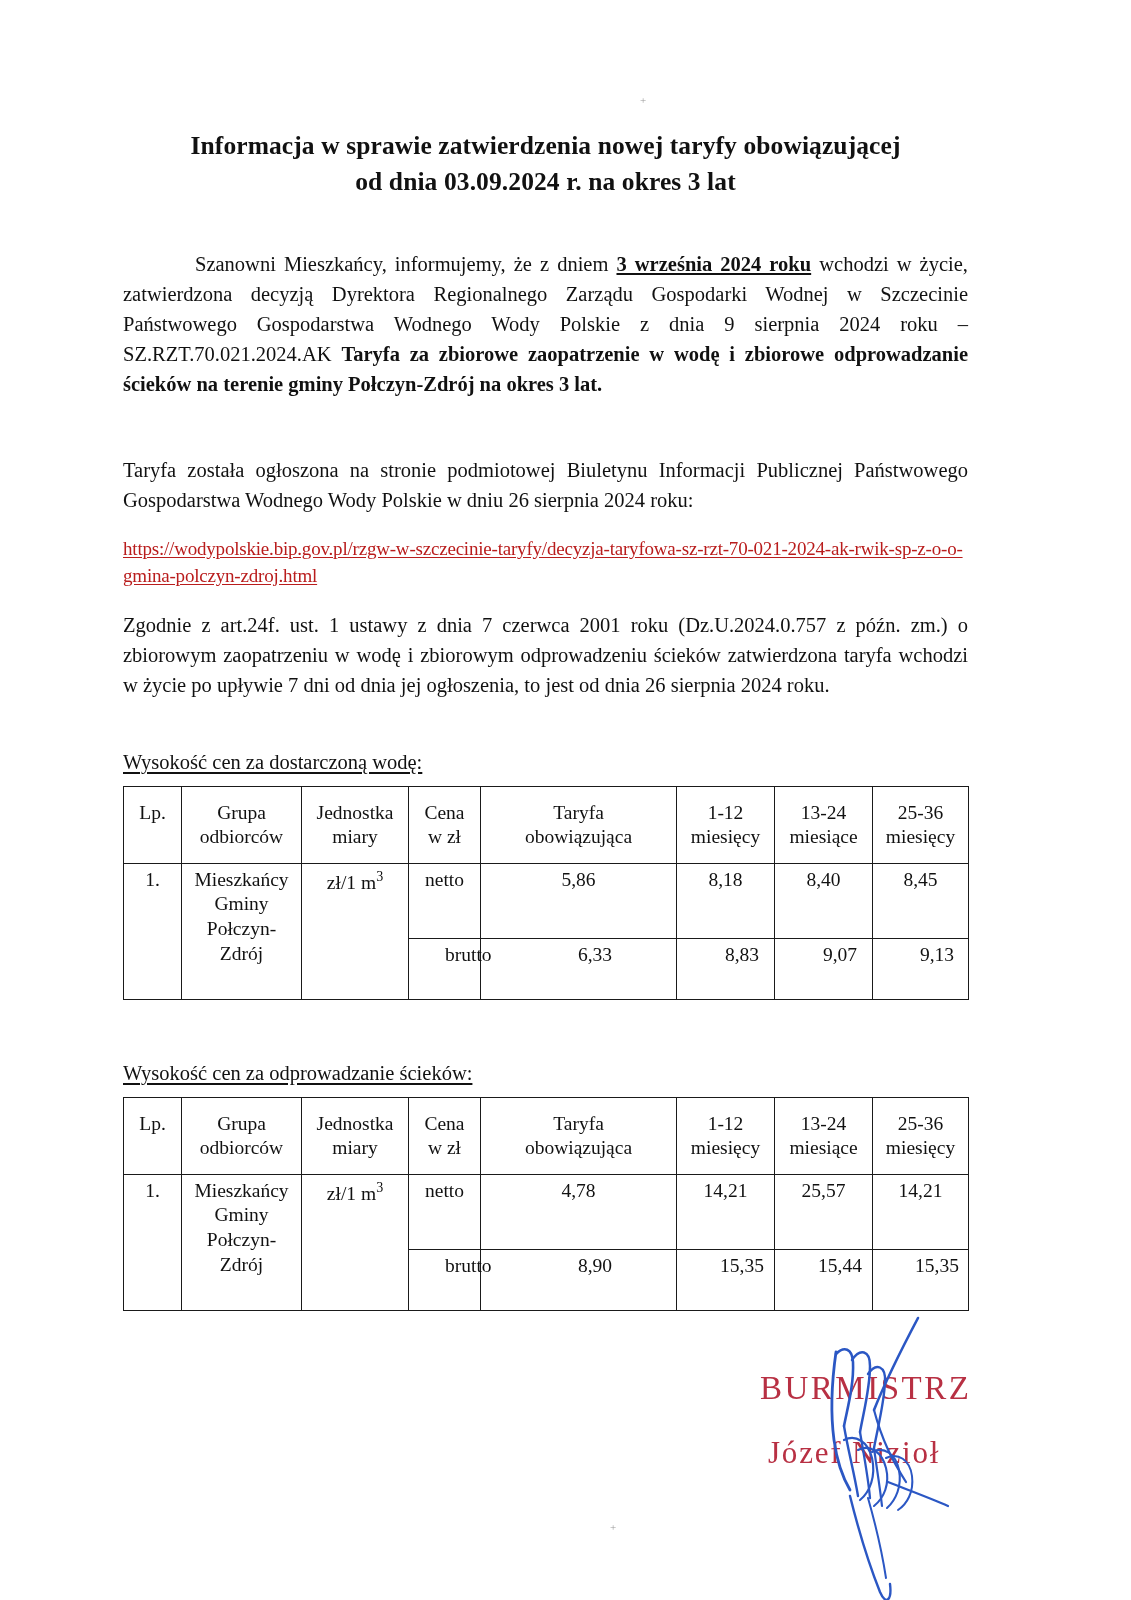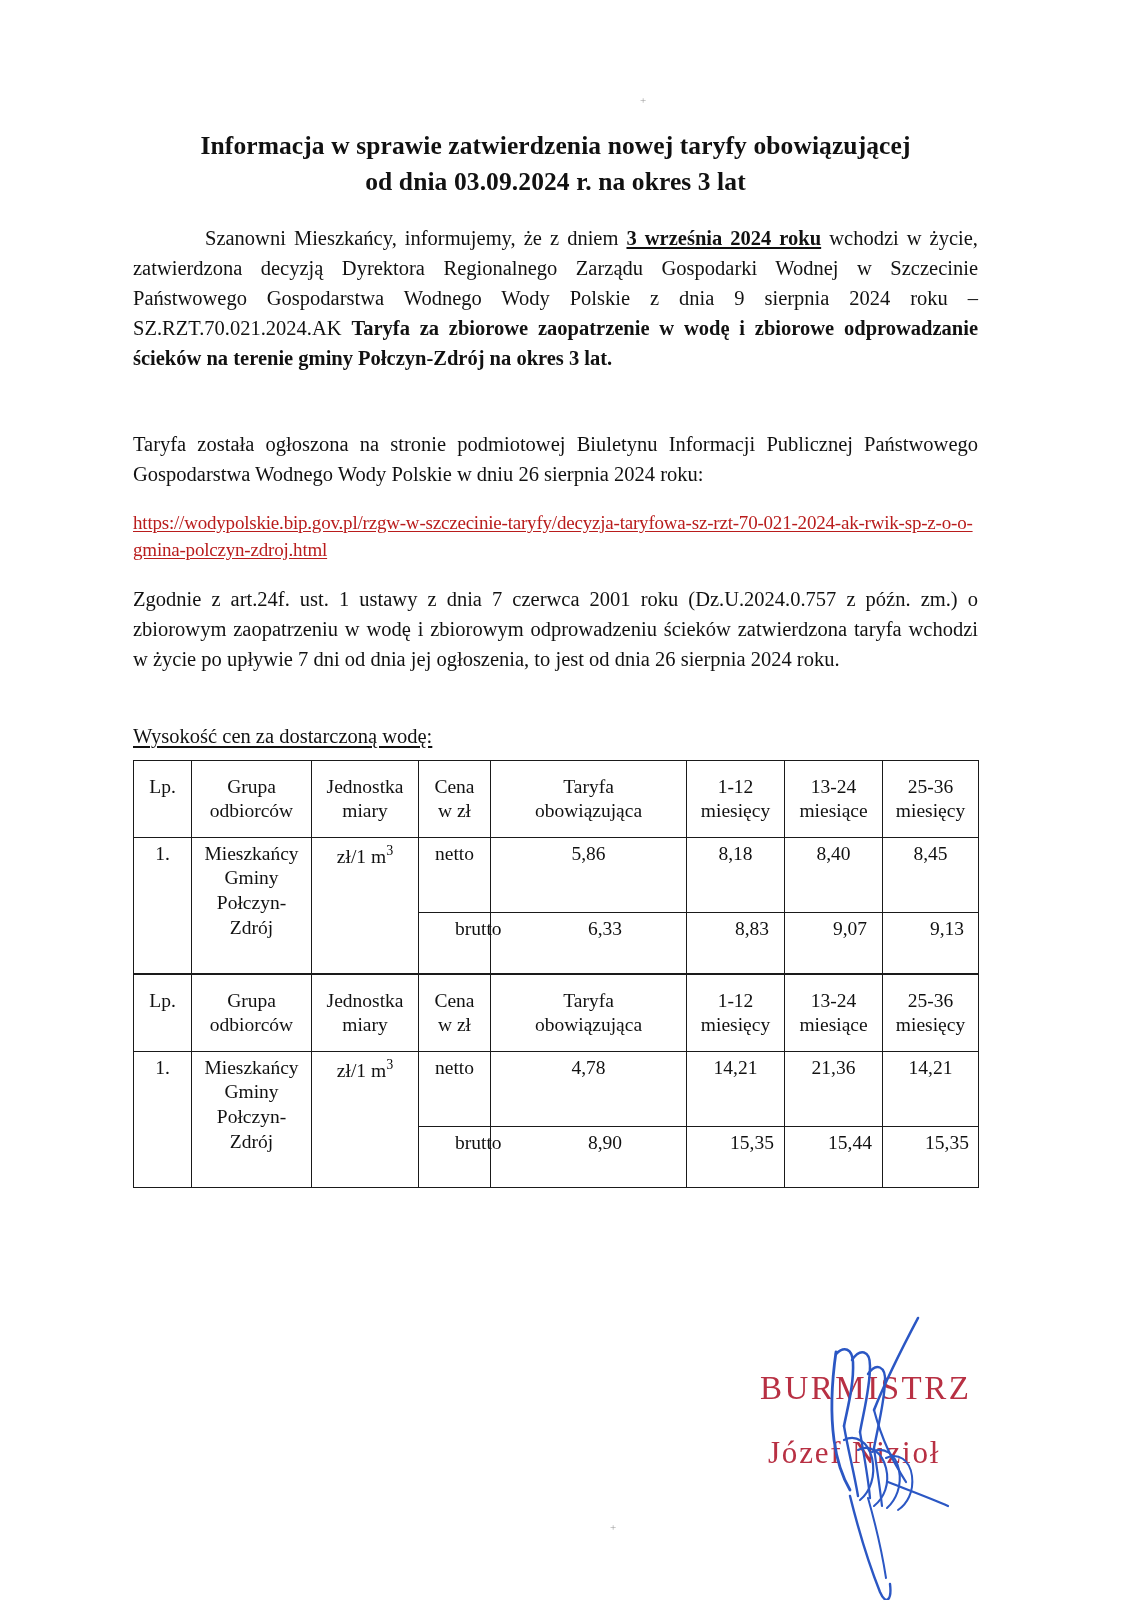--- a/index.html
+++ b/index.html
@@ -12,21 +12,21 @@
     width: 1131px;
     height: 1600px;
     background: #ffffff;
     margin: 0 auto;
     overflow: hidden;
     font-family: "Liberation Serif", "DejaVu Serif", serif;
     color: #111111;
   }
   .content {
     position: absolute;
-    left: 133px;
+    left: 123px;
     top: 0;
     width: 845px;
   }
 
   
   .doc-title {
     margin-top: 128px;
     text-align: center;
     font-weight: bold;
     font-size: 25.5px;
@@ -36,21 +36,21 @@
   .doc-title .line2 { display: block; }
 
   
   .para {
     text-align: justify;
     font-size: 20.5px;
     line-height: 1.46;
     margin: 0;
   }
   .para.intro {
-    margin-top: 24px;
+    margin-top: 50px;
     text-indent: 72px;
   }
   .para.announce {
     margin-top: 56px;
   }
   .para.legal {
     margin-top: 21px;
   }
   .bold { font-weight: bold; }
   .bold-underline {
@@ -277,20 +277,23 @@
         <tr class="row-brutto">
           <td class="cell-kind">brutto</td>
           <td class="cell-val">6,33</td>
           <td class="cell-val">8,83</td>
           <td class="cell-val">9,07</td>
           <td class="cell-val">9,13</td>
         </tr>
       </tbody>
     </table>
 
+    <span class="caption-wrap">
+      <span class="table-caption" style="margin-top:62px;">Wysokość cen za odprowadzanie ścieków:</span>
+    </span>
 
     <table class="tariff">
       <colgroup>
         <col class="c-lp">
           <col class="c-group">
           <col class="c-unit">
           <col class="c-cena">
         <col class="c-taryfa">
           <col class="c-m1">
           <col class="c-m2">
@@ -335,21 +338,21 @@
           <td class="cell-group" rowspan="2">
             <span>Mieszkańcy</span><br>
             <span>Gminy</span><br>
             <span>Połczyn-</span><br>
             <span>Zdrój</span>
           </td>
           <td class="cell-unit" rowspan="2"><span>zł/1 m</span><span class="sup">3</span></td>
           <td class="cell-kind">netto</td>
           <td class="cell-val">4,78</td>
           <td class="cell-val">14,21</td>
-          <td class="cell-val">21,36</td>
+          <td class="cell-val">25,57</td>
           <td class="cell-val">14,21</td>
         </tr>
         <tr class="row-brutto">
           <td class="cell-kind">brutto</td>
           <td class="cell-val">8,90</td>
           <td class="cell-val">15,35</td>
           <td class="cell-val">15,44</td>
           <td class="cell-val">15,35</td>
         </tr>
       </tbody>

